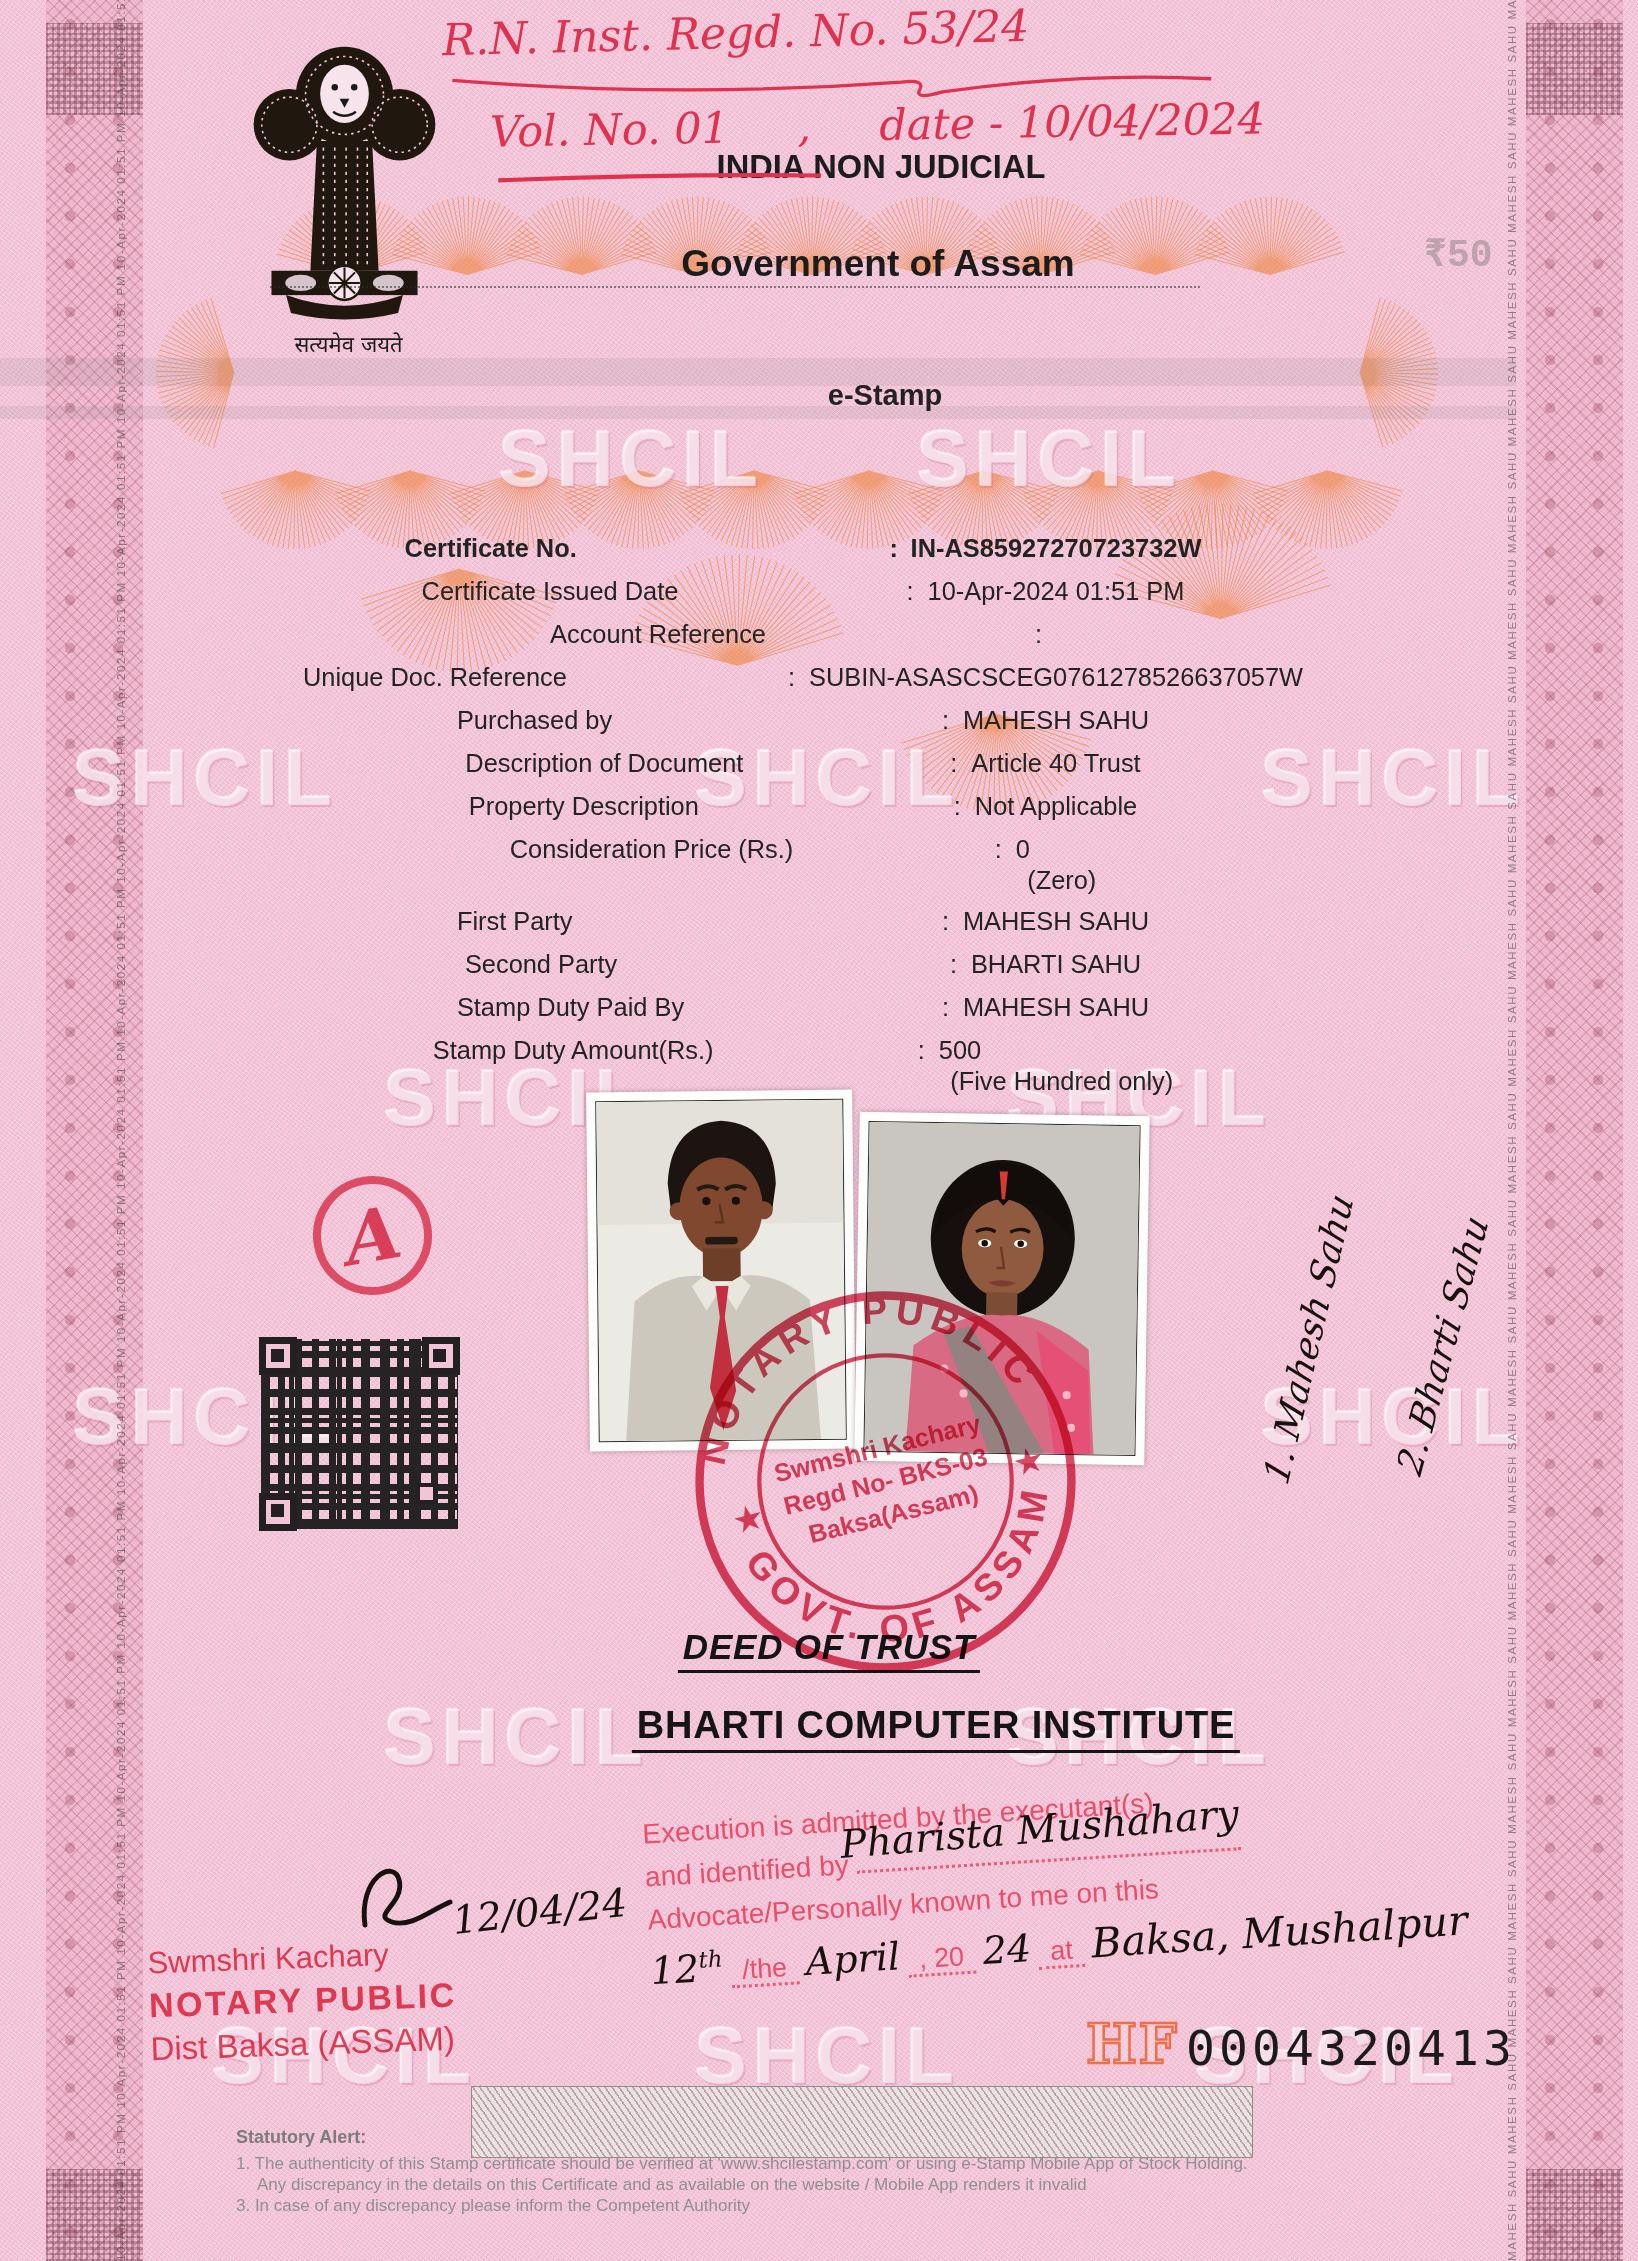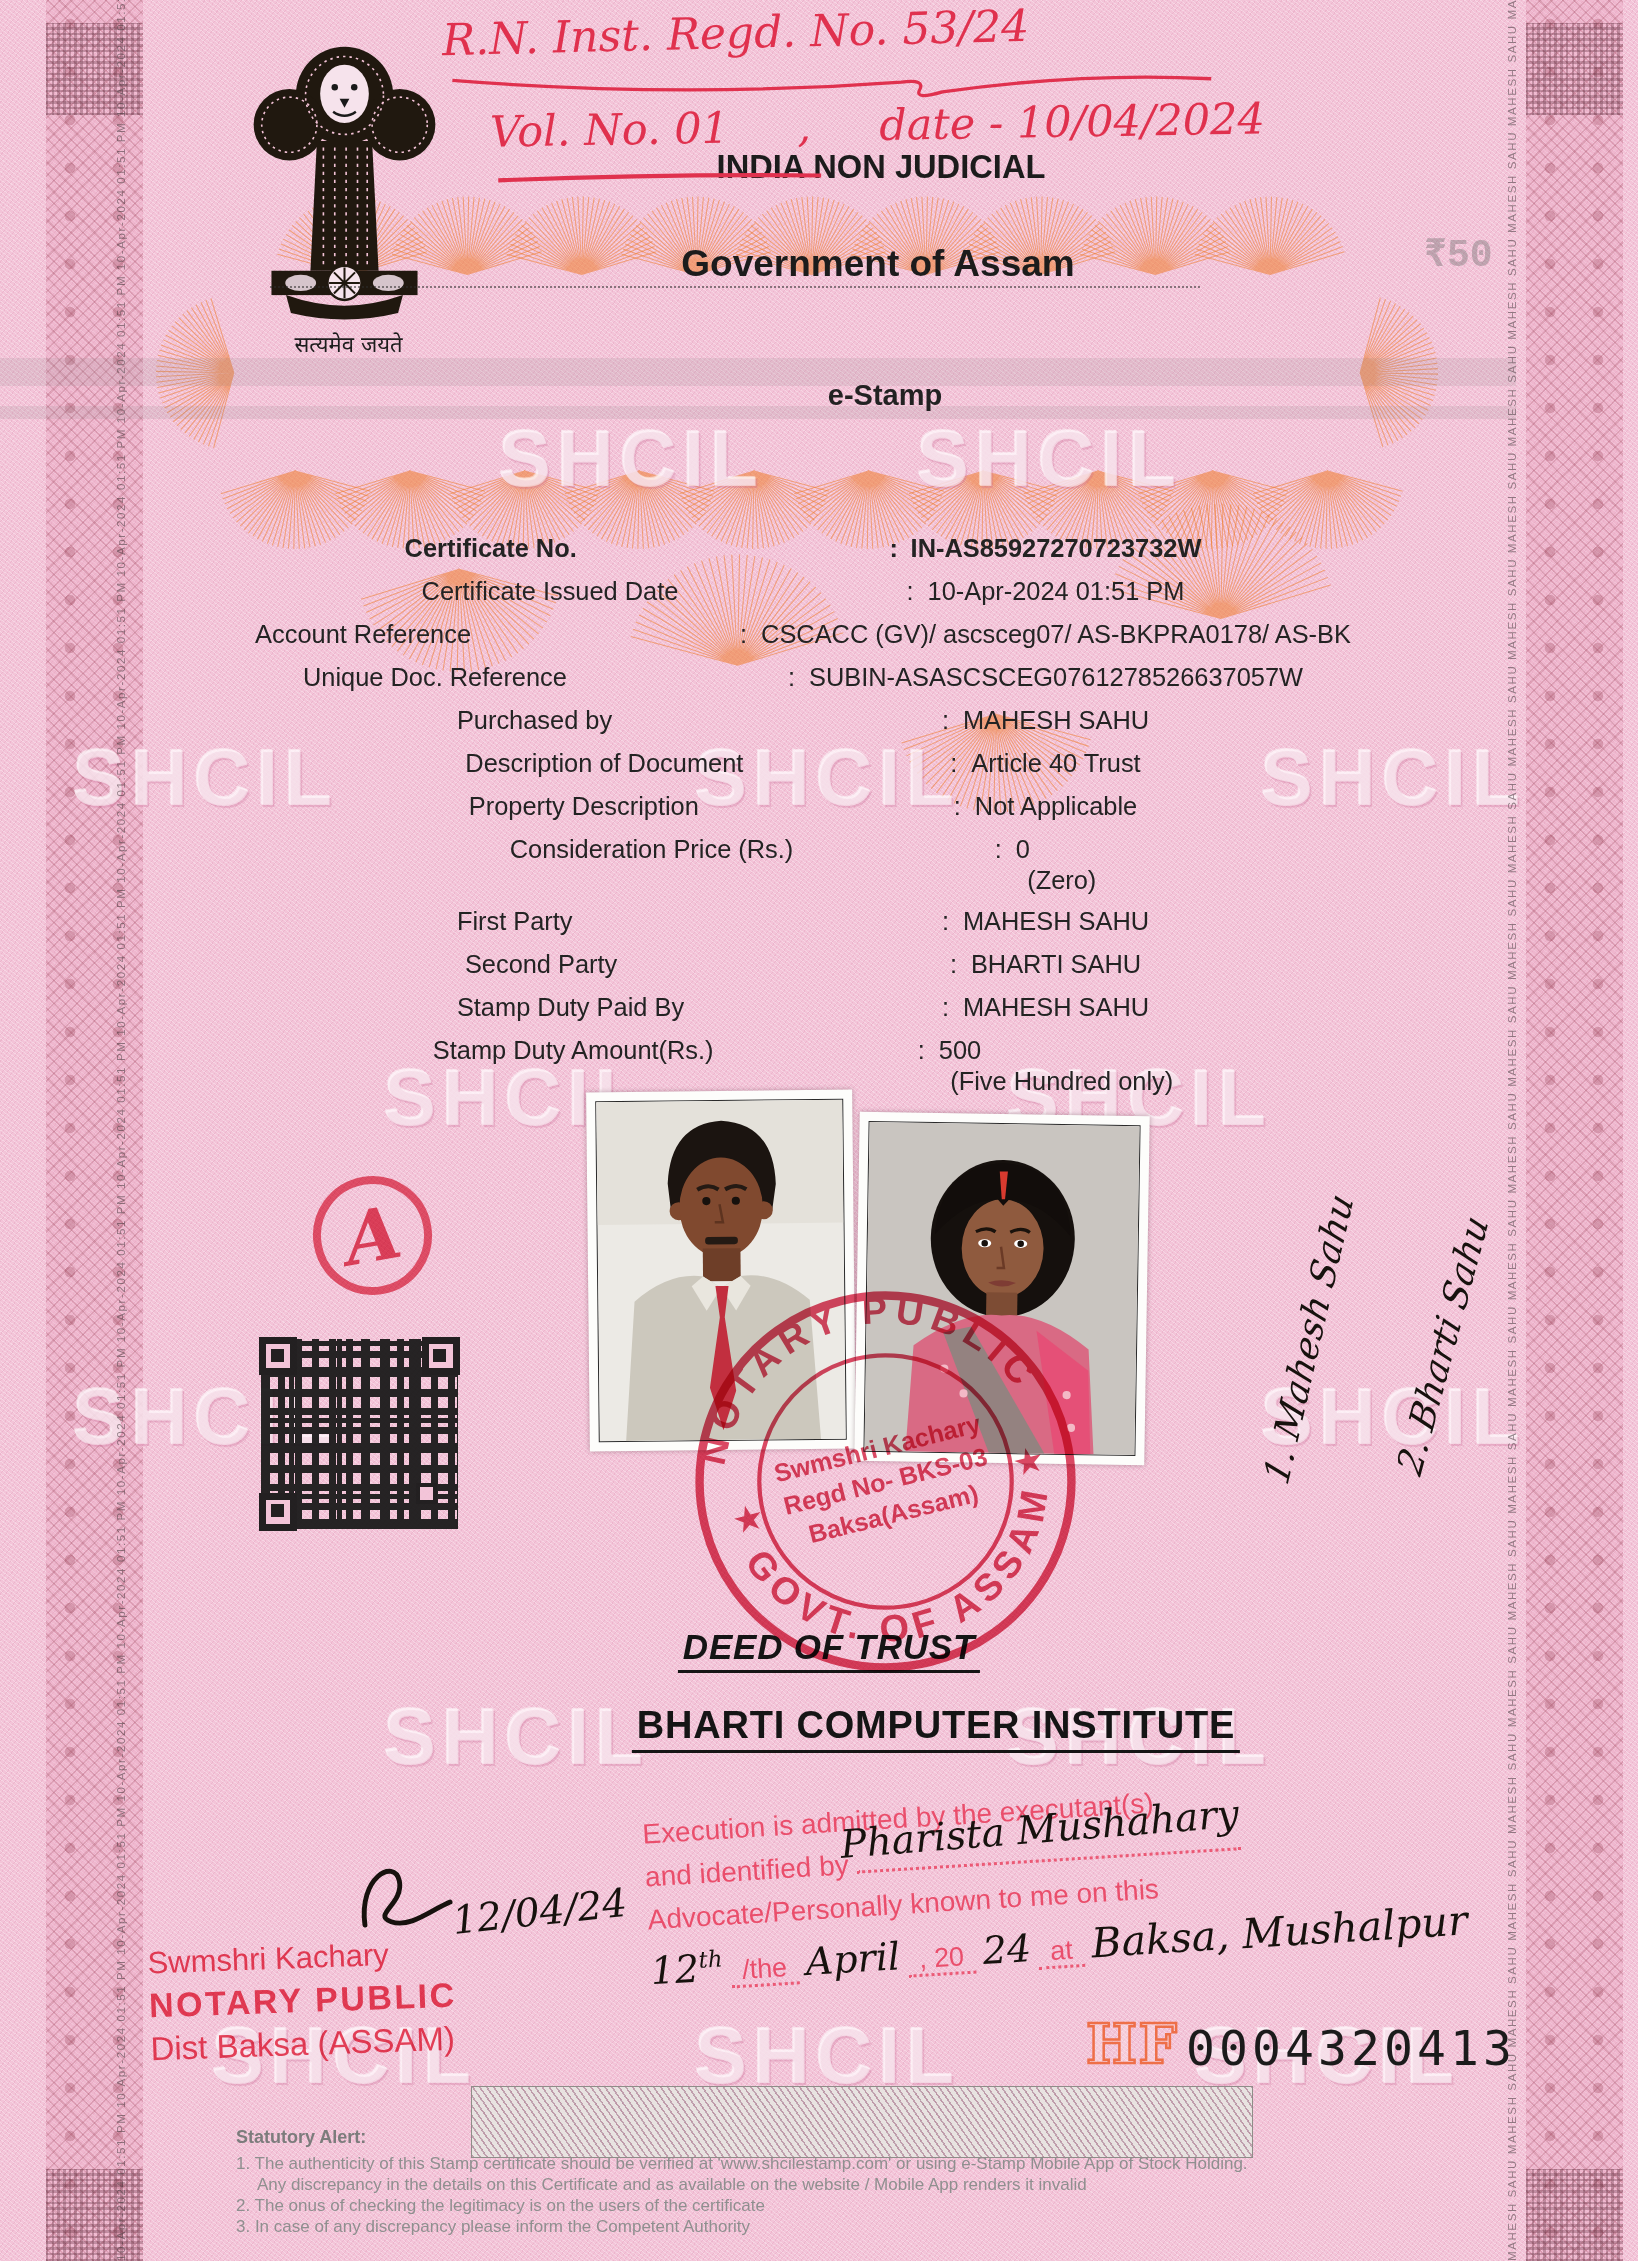--- a/index.html
+++ b/index.html
@@ -248,23 +248,20 @@
     <div class="crow">
       <span class="lab">Certificate Issued Date</span>
         <span class="colon">:</span>
       <span class="valwrap">
           <span class="val">10-Apr-2024 01:51 PM</span>
         </span>
     </div>
     <div class="crow">
       <span class="lab">Account Reference</span>
         <span class="colon">:</span>
-      <span class="valwrap">
-          <span class="val">CSCACC (GV)/ ascsceg07/ AS-BKPRA0178/ AS-BK</span>
-        </span>
     </div>
     <div class="crow">
       <span class="lab">Unique Doc. Reference</span>
         <span class="colon">:</span>
       <span class="valwrap">
           <span class="val">SUBIN-ASASCSCEG0761278526637057W</span>
         </span>
     </div>
     <div class="crow">
       <span class="lab">Purchased by</span>
@@ -434,18 +431,17 @@
 
   <div class="abs hf">HF</div>
   <div class="abs serialnum">0004320413</div>
 
   <div class="abs graybox"></div>
 
   <div class="abs stat">
     <div class="head">Statutory Alert:</div>
     <div>1. The authenticity of this Stamp certificate should be verified at 'www.shcilestamp.com' or using e-Stamp Mobile App of Stock Holding.</div>
     <div class="l1b">Any discrepancy in the details on this Certificate and as available on the website / Mobile App renders it invalid</div>
-    <div>2. The onus of checking the legitimacy is on the users of the certificate</div>
     <div>3. In case of any discrepancy please inform the Competent Authority</div>
   </div>
 
 </div>
 
 
 </body></html>

